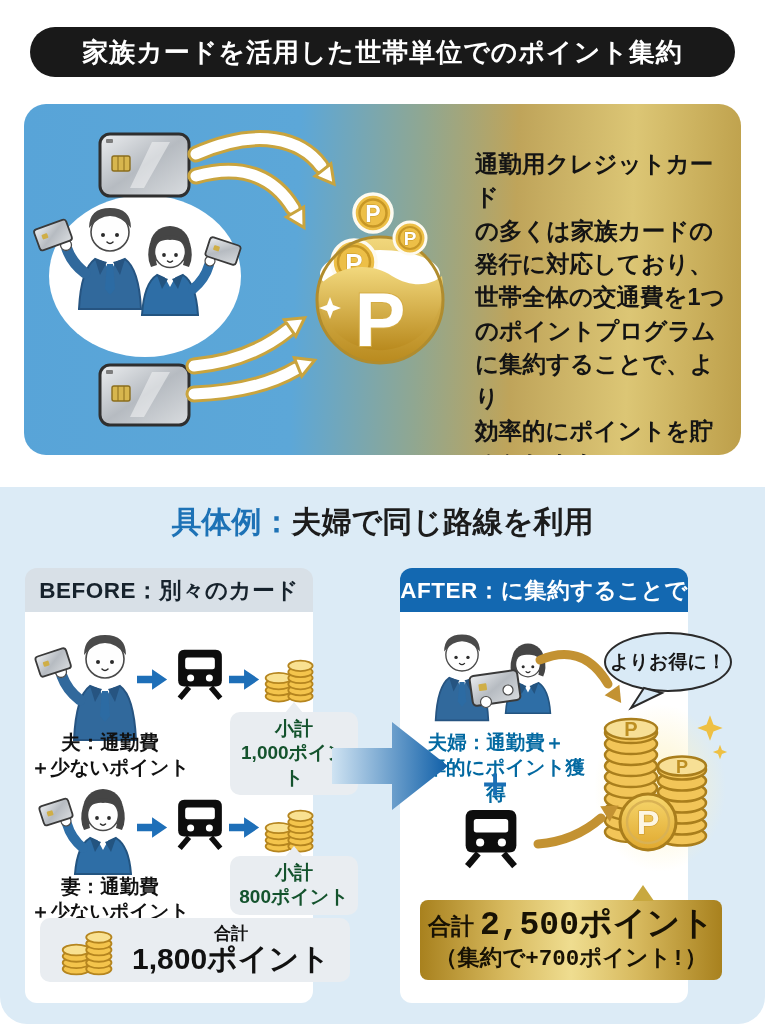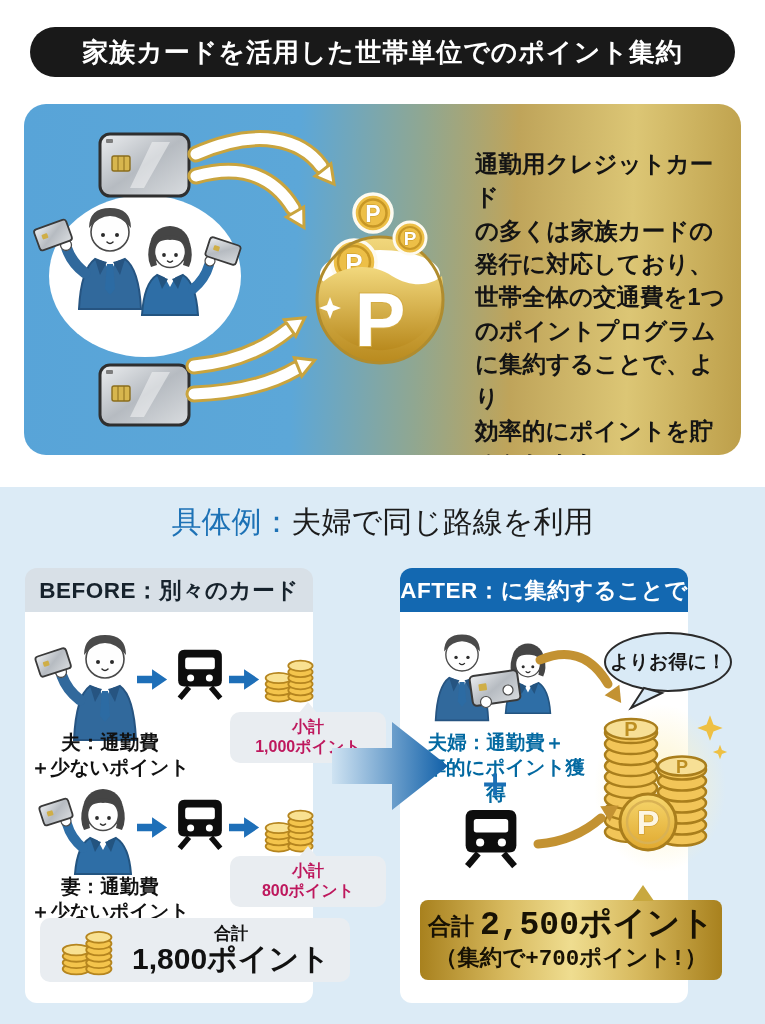--- a/index.html
+++ b/index.html
@@ -1,52 +1,52 @@
 <!DOCTYPE html>
 <html><head>
 <meta charset="utf-8">
 <style>
   html,body{margin:0;padding:0;background:#fff;}
   .page{position:relative;width:765px;height:1024px;background:#ffffff;overflow:hidden;
-        font-family:"Liberation Sans","DejaVu Sans",sans-serif;}
+        font-family:"Liberation Sans","DejaVu Sans",sans-serif;border-radius:27px;}
   svg{overflow:visible;display:block;}
 
   
   .banner{position:absolute;left:30px;top:27px;width:705px;height:50px;background:#191919;
           border-radius:26px;display:flex;align-items:center;justify-content:center;}
   .banner-title{color:#fff;font-size:26px;font-weight:bold;letter-spacing:1px;white-space:nowrap;}
 
   
   .hero{position:absolute;left:24px;top:104px;width:717px;height:351px;border-radius:22px;overflow:hidden;
         background:linear-gradient(92deg,#58a4d8 0%,#5ca7d8 38%,#90a791 55%,#bfa45a 68%,#dcc675 84%,#bd9f4a 100%);}
   .hero-art{position:absolute;left:0;top:0;}
   .hero-text{position:absolute;right:14px;top:44px;width:252px;margin:0;font-size:23.5px;line-height:1.42;
              font-weight:bold;color:#141414;white-space:pre-line;}
 
   
   .example-bg{position:absolute;left:0;top:487px;width:765px;height:537px;background:#dcebf6;}
   .ex-heading{position:absolute;left:0;top:502px;width:765px;margin:0;text-align:center;
-              font-size:30px;font-weight:normal;color:#1c1c1c;}
+              font-size:30px;font-weight:bold;color:#1c1c1c;}
   .ex-heading .blue{color:#1d72b6;}
 
   .panel{position:absolute;top:568px;width:288px;height:435px;}
   .panel.before{left:25px;}
   .panel.after{left:400px;}
   .panel-header{height:44px;border-radius:12px 12px 0 0;display:flex;align-items:center;justify-content:center;
                 font-size:22.5px;font-weight:bold;letter-spacing:.5px;}
   .before-header{background:#d8e0e7;color:#16222c;}
   .after-header{background:#1368b1;color:#ffffff;}
   .panel-body{position:relative;background:#ffffff;height:391px;border-radius:0 0 12px 12px;}
 
   .person-label{position:absolute;font-size:19.5px;font-weight:bold;color:#111;line-height:1.3;
                 white-space:pre-line;text-align:center;}
   .abs{position:absolute;}
 
   .callout{position:absolute;background:#e9edf1;border-radius:10px;text-align:center;font-weight:bold;
-           color:#be185d;padding:5px 16px;font-size:16px;line-height:1.28;}
+           color:#14532d;padding:5px 2px;font-size:19px;line-height:1.28;}
   .callout::before{content:"";position:absolute;top:-10px;left:50%;margin-left:-9px;
                    border-left:9px solid transparent;border-right:9px solid transparent;
                    border-bottom:11px solid #e9edf1;}
   .callout span{display:block;}
 
   .total-gray{position:absolute;left:15px;top:306px;width:310px;height:64px;background:#e9edf1;
               border-radius:10px;display:flex;align-items:center;justify-content:center;gap:16px;}
   .tg-col{text-align:center;line-height:1.08;}
   .tg-label{display:block;font-size:17px;font-weight:bold;color:#111;}
   .tg-value{display:block;font-size:30px;font-weight:bold;color:#111;}

